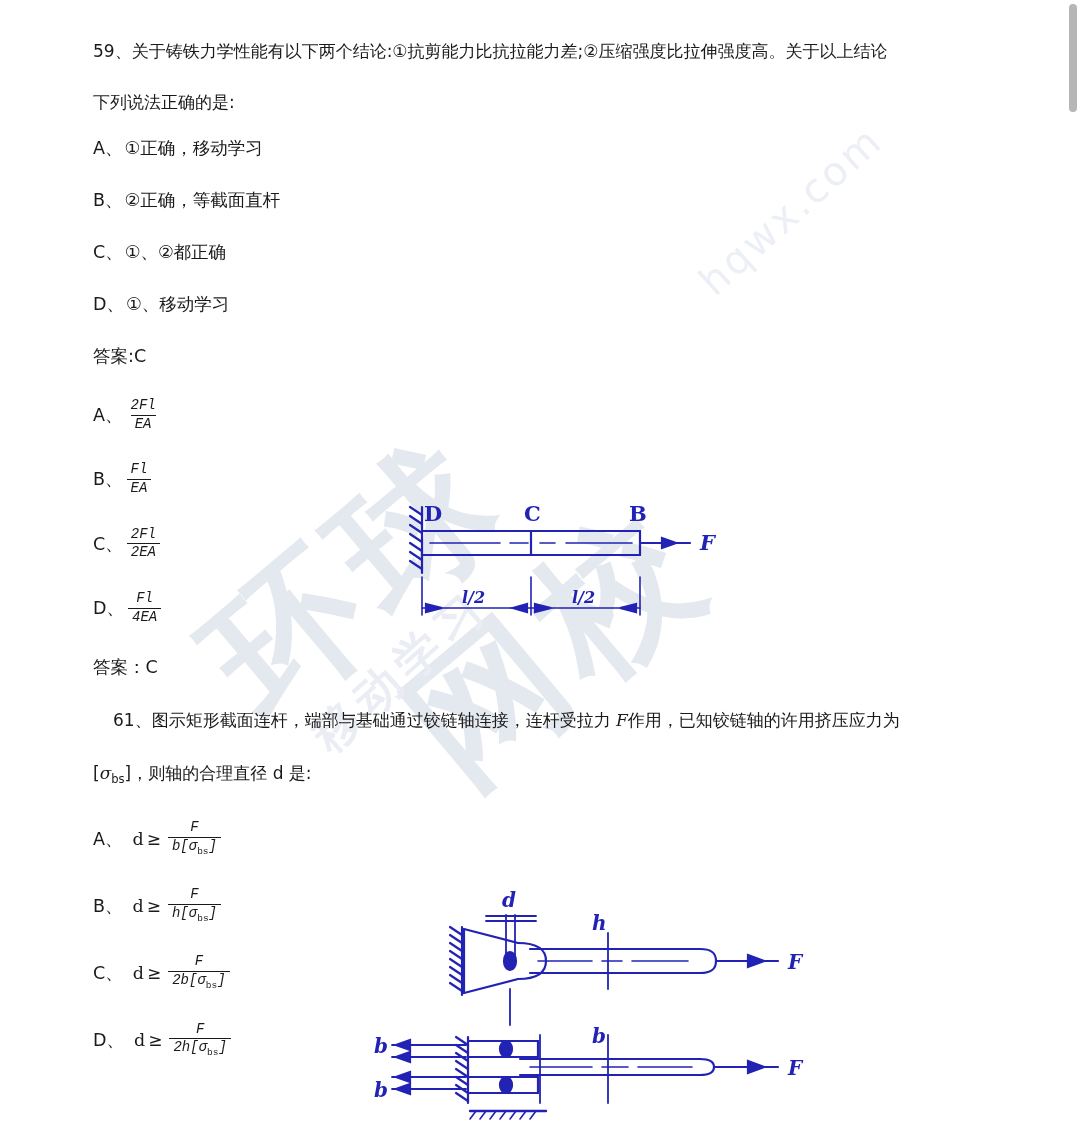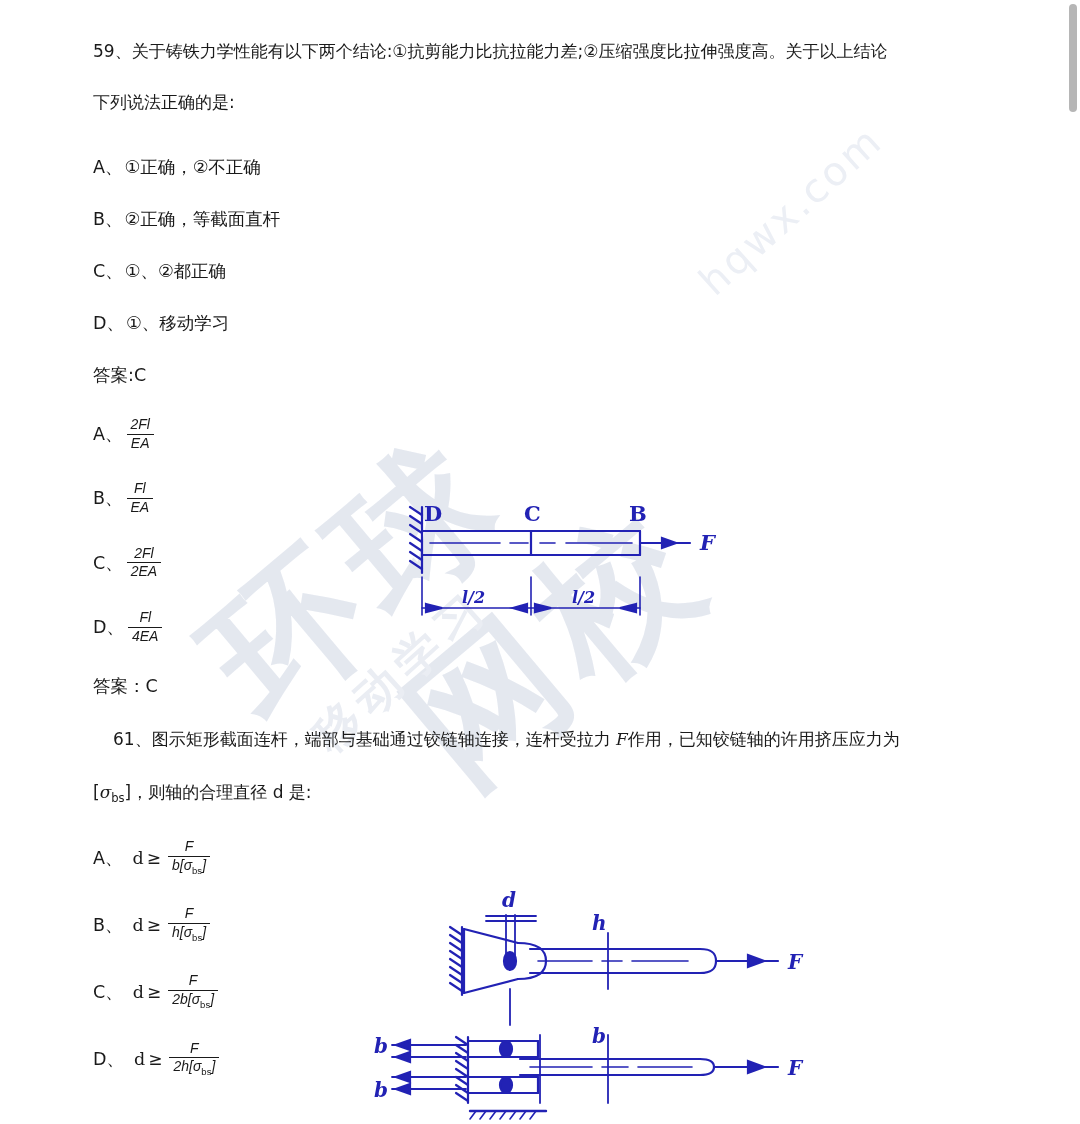--- a/index.html
+++ b/index.html
@@ -80,21 +80,21 @@
   }
 
   .q-text {
     font-size: 17px;
     color: #1a1a1a;
     line-height: 1.35;
     margin: 0 0 28px 0;
     font-family: "DejaVu Sans", sans-serif;
     white-space: nowrap;
   }
-  .q-text.cont { margin-bottom: 41px; }
+  .q-text.cont { margin-bottom: 22px; }
 
   .opt-row {
     font-size: 17.5px;
     color: #1a1a1a;
     margin: 0 0 28px 0;
     font-family: "DejaVu Sans", sans-serif;
     display: flex;
     align-items: center;
   }
   .opt-label { margin-right: 2px; }
@@ -107,21 +107,21 @@
   }
 
   .ital { font-style: italic; font-family: "DejaVu Serif", serif; }
 
   
   .frac {
     display: inline-flex;
     flex-direction: column;
     align-items: center;
     vertical-align: middle;
-    font-family: Liberation Sans, sans-serif;
+    font-family: Liberation Mono, monospace;
     font-style: italic;
     font-size: 14px;
     line-height: 1.12;
     margin: 0 2px;
   }
   .frac .num { padding: 0 4px 1px 4px; }
   .frac .den { padding: 1px 4px 0 4px; border-top: 1.2px solid #1a1a1a; }
   .sub { font-size: 0.68em; vertical-align: sub; font-style: normal; text-align: center; }
 
   .geq { font-style: normal; font-family: "DejaVu Sans", sans-serif; margin: 0 5px 0 3px; font-size: 17px;}
@@ -166,21 +166,21 @@
 
 <div class="page">
   <div class="content">
 
     <div>
       <p class="q-text">59、关于铸铁力学性能有以下两个结论:①抗剪能力比抗拉能力差;②压缩强度比拉伸强度高。关于以上结论</p>
       <p class="q-text cont">下列说法正确的是:</p>
 
       <div class="opt-row">
         <span class="opt-label">A、</span>
-        <span>①正确，②不正确</span>
+        <span>①正确，移动学习</span>
       </div>
       <div class="opt-row">
         <span class="opt-label">B、</span>
         <span>②正确，等截面直杆</span>
       </div>
       <div class="opt-row">
         <span class="opt-label">C、</span>
         <span>①、②都正确</span>
       </div>
       <div class="opt-row">

